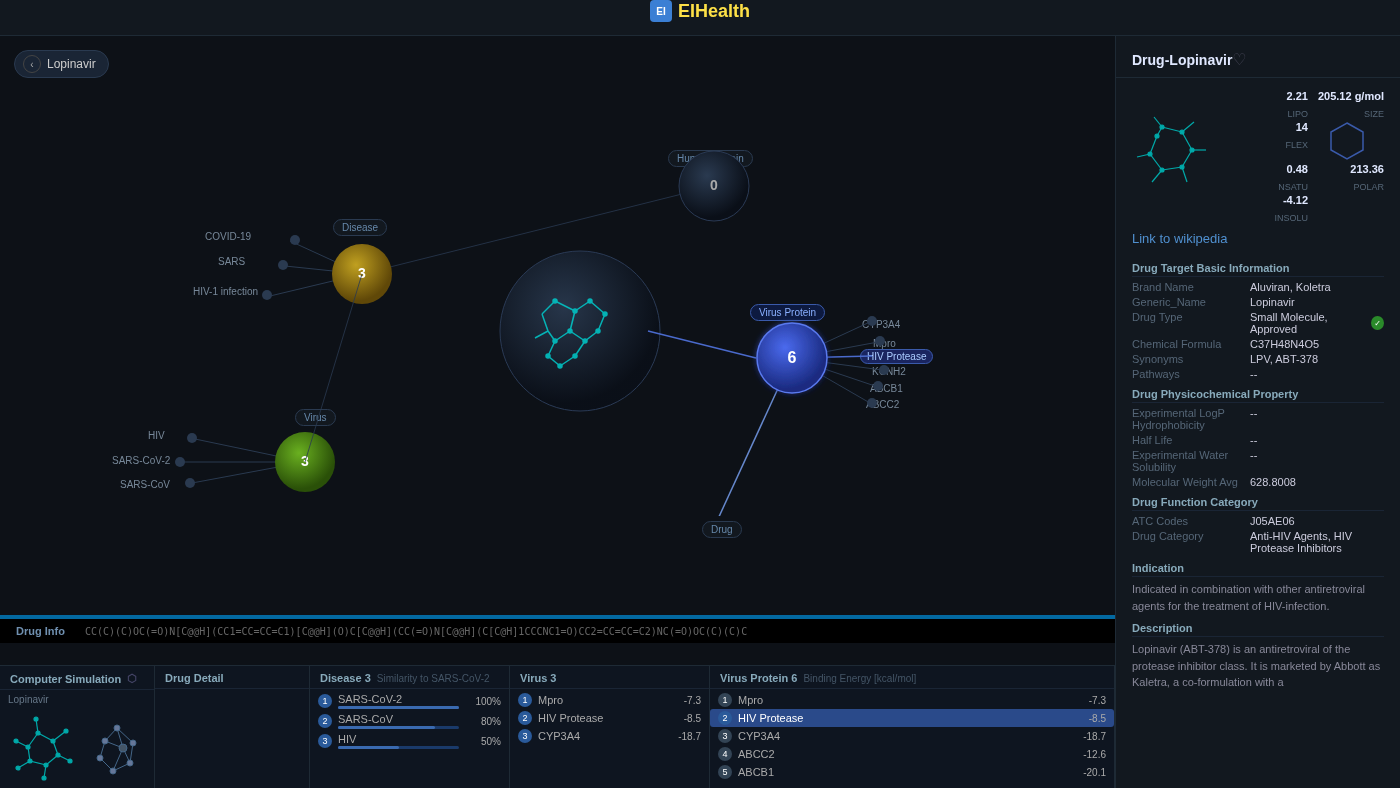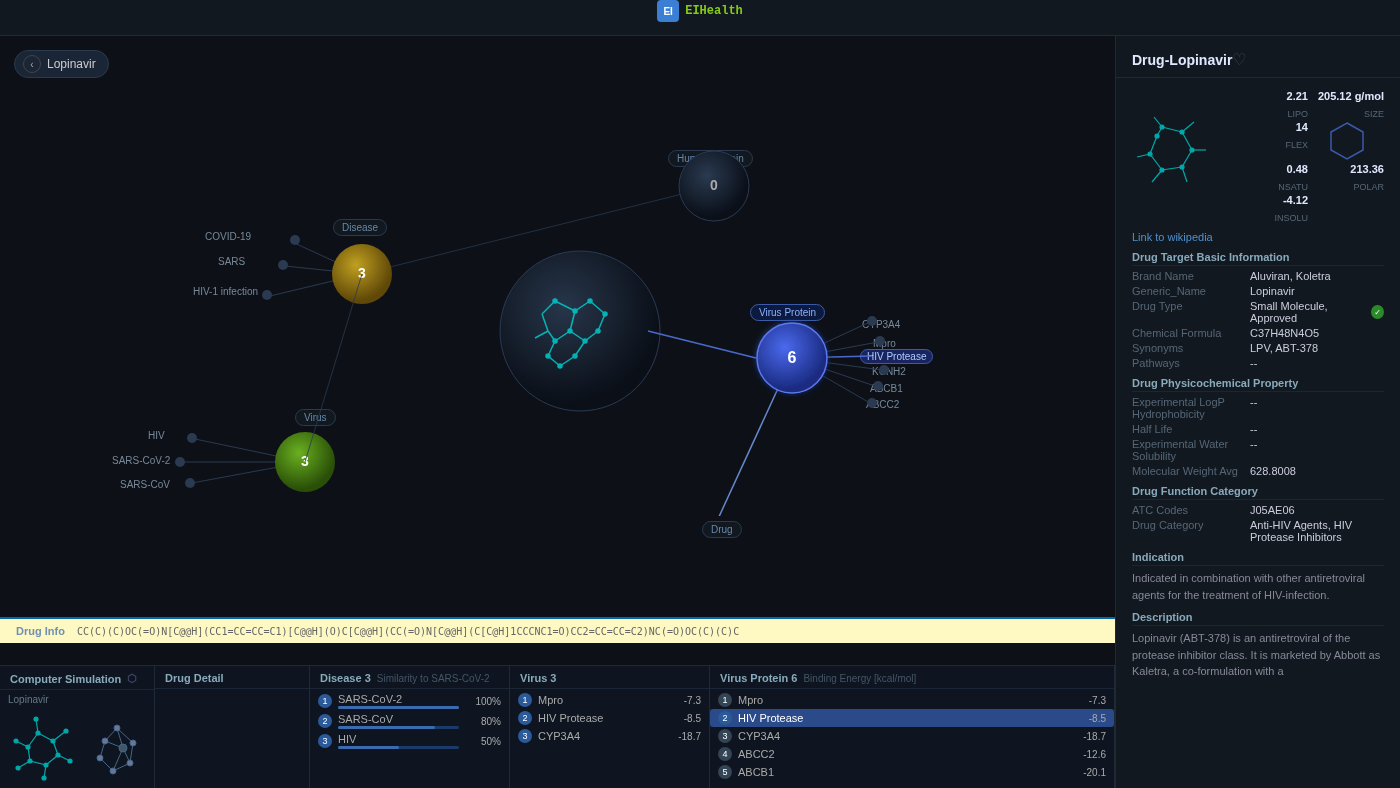--- a/index.html
+++ b/index.html
@@ -38,24 +38,23 @@
       background: #3b7fd4;
       border-radius: 4px;
       display: flex;
       align-items: center;
       justify-content: center;
       color: #fff;
       font-size: 10px;
       font-weight: bold;
     }
     .logo-text {
-      color: #84cc16;
-      font-size: 12px;
+      color: #fde047;
+      font-size: 18px;
       font-weight: 600;
-      font-family: Liberation Mono, monospace;
     }
     .header-divider {
       color: #333;
       font-size: 16px;
     }
     .header-title {
       color: #aaa;
       font-size: 13px;
     }
     .header-spacer { flex: 1; }
@@ -126,26 +125,26 @@
       font-size: 10px;
       color: #aaa;
     }
 
     
     .drug-info-bar {
       position: absolute;
       bottom: 145px;
       left: 0;
       right: 0;
-      background: #fef9c3;
-      border-top: 2px solid #0369a1;
+      background: #000000;
+      border-top: 4px solid #0369a1;
       padding: 6px 16px;
       display: flex;
       align-items: center;
-      gap: 12px;
+      gap: 20px;
       font-size: 11px;
       color: #888;
       z-index: 5;
     }
     .drug-info-label {
       color: #7090b0;
       font-weight: 600;
     }
     .drug-formula {
       color: #666;
@@ -351,24 +350,24 @@
       text-transform: uppercase;
     }
     .hexagon-container {
       display: flex;
       align-items: center;
       justify-content: center;
     }
 
     .wiki-link {
       color: #5090d0;
-      font-size: 11px;
+      font-size: 13px;
       cursor: pointer;
       display: block;
-      margin-bottom: 8px;
+      margin-bottom: 16px;
     }
 
     .section-title {
       color: #8ab;
       font-size: 11px;
       font-weight: 600;
       margin: 8px 0 4px;
       padding-bottom: 2px;
       border-bottom: 1px solid #1a2535;
     }

